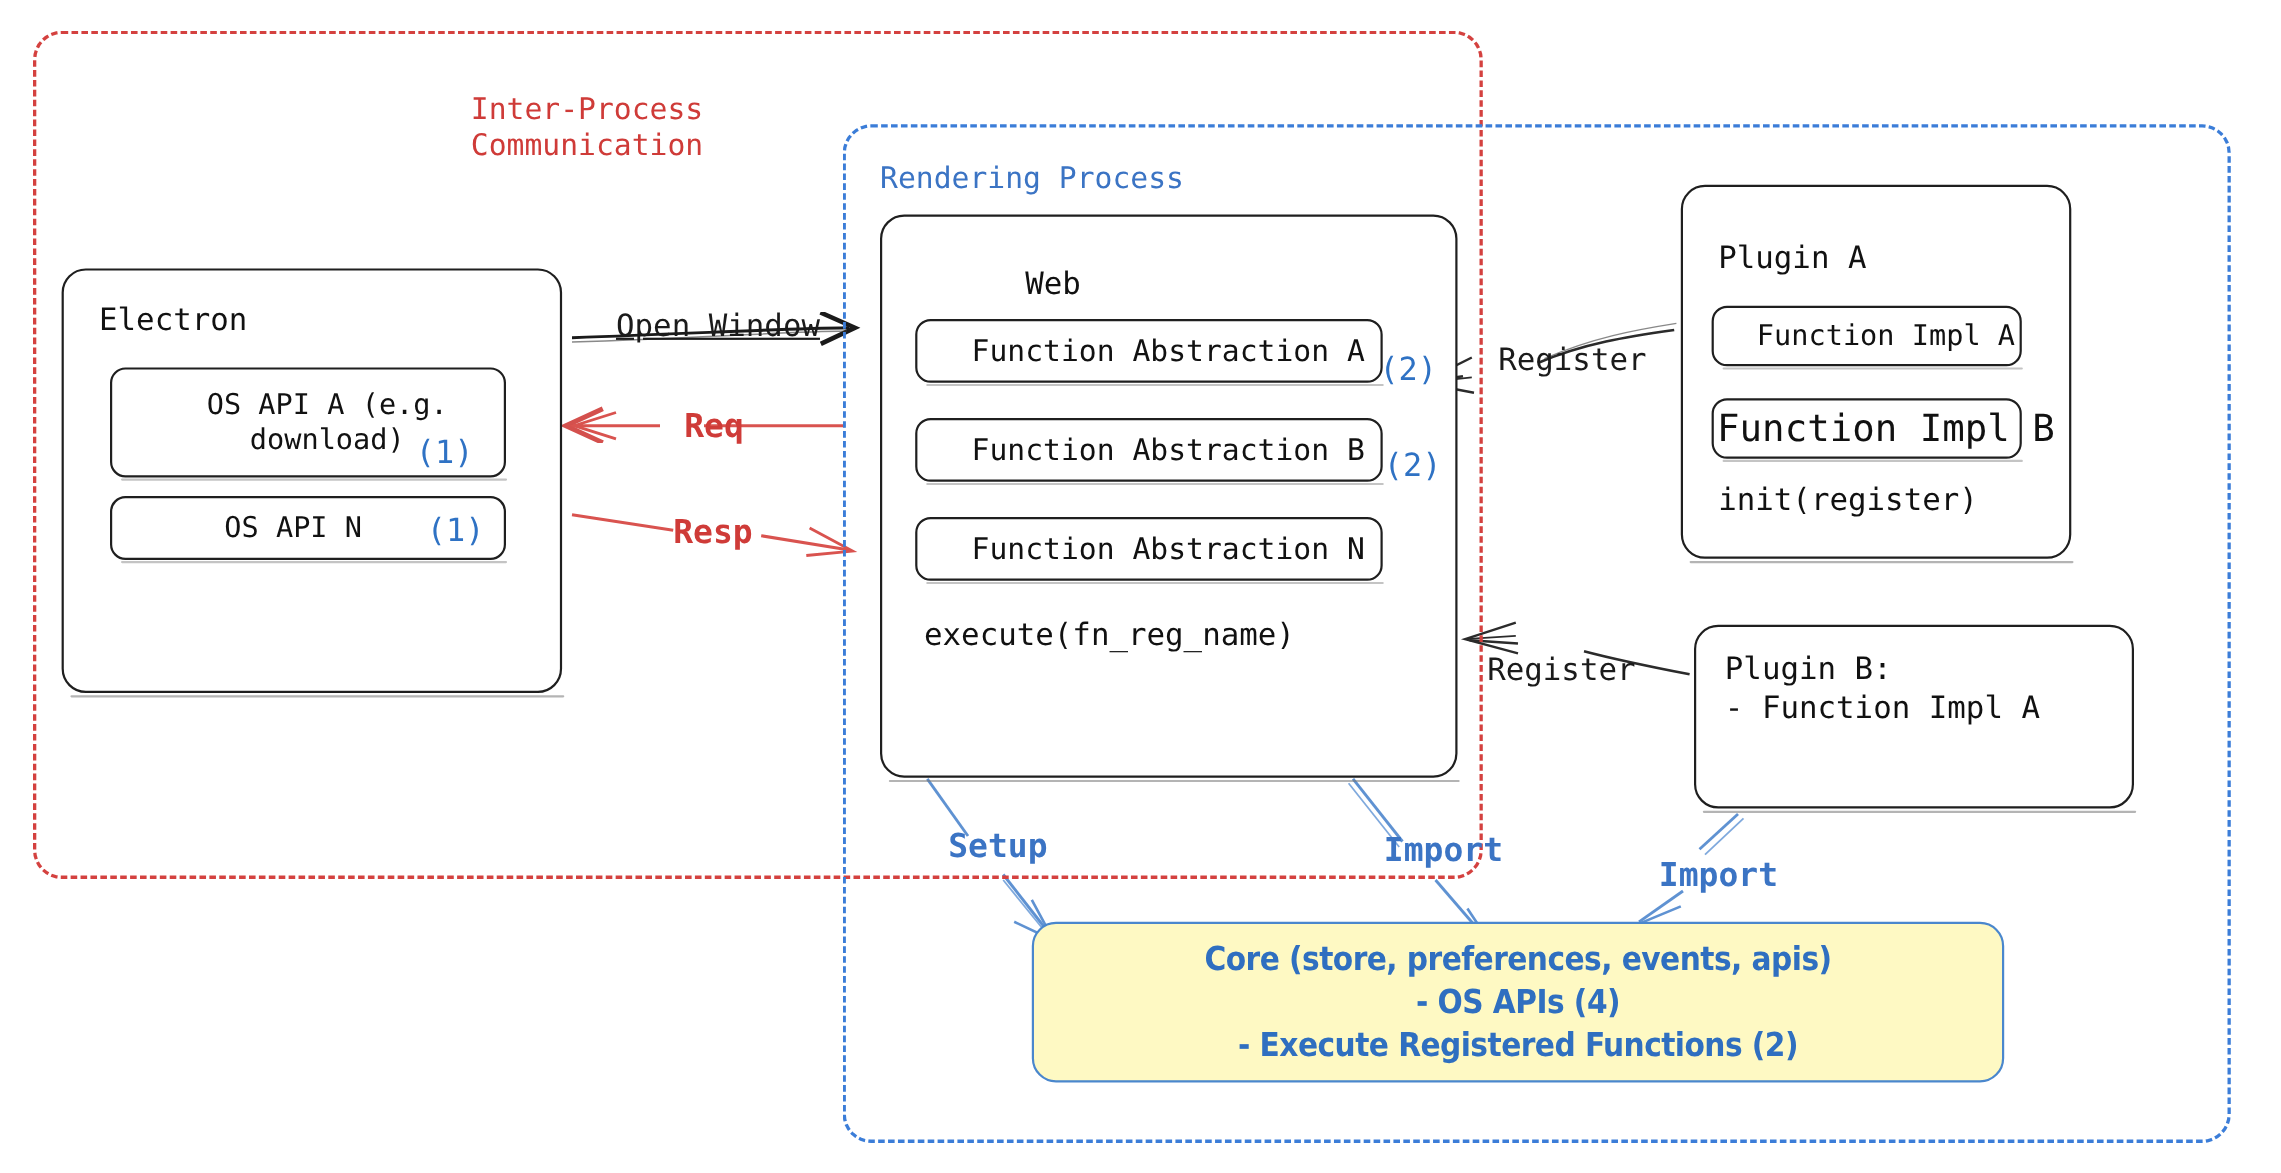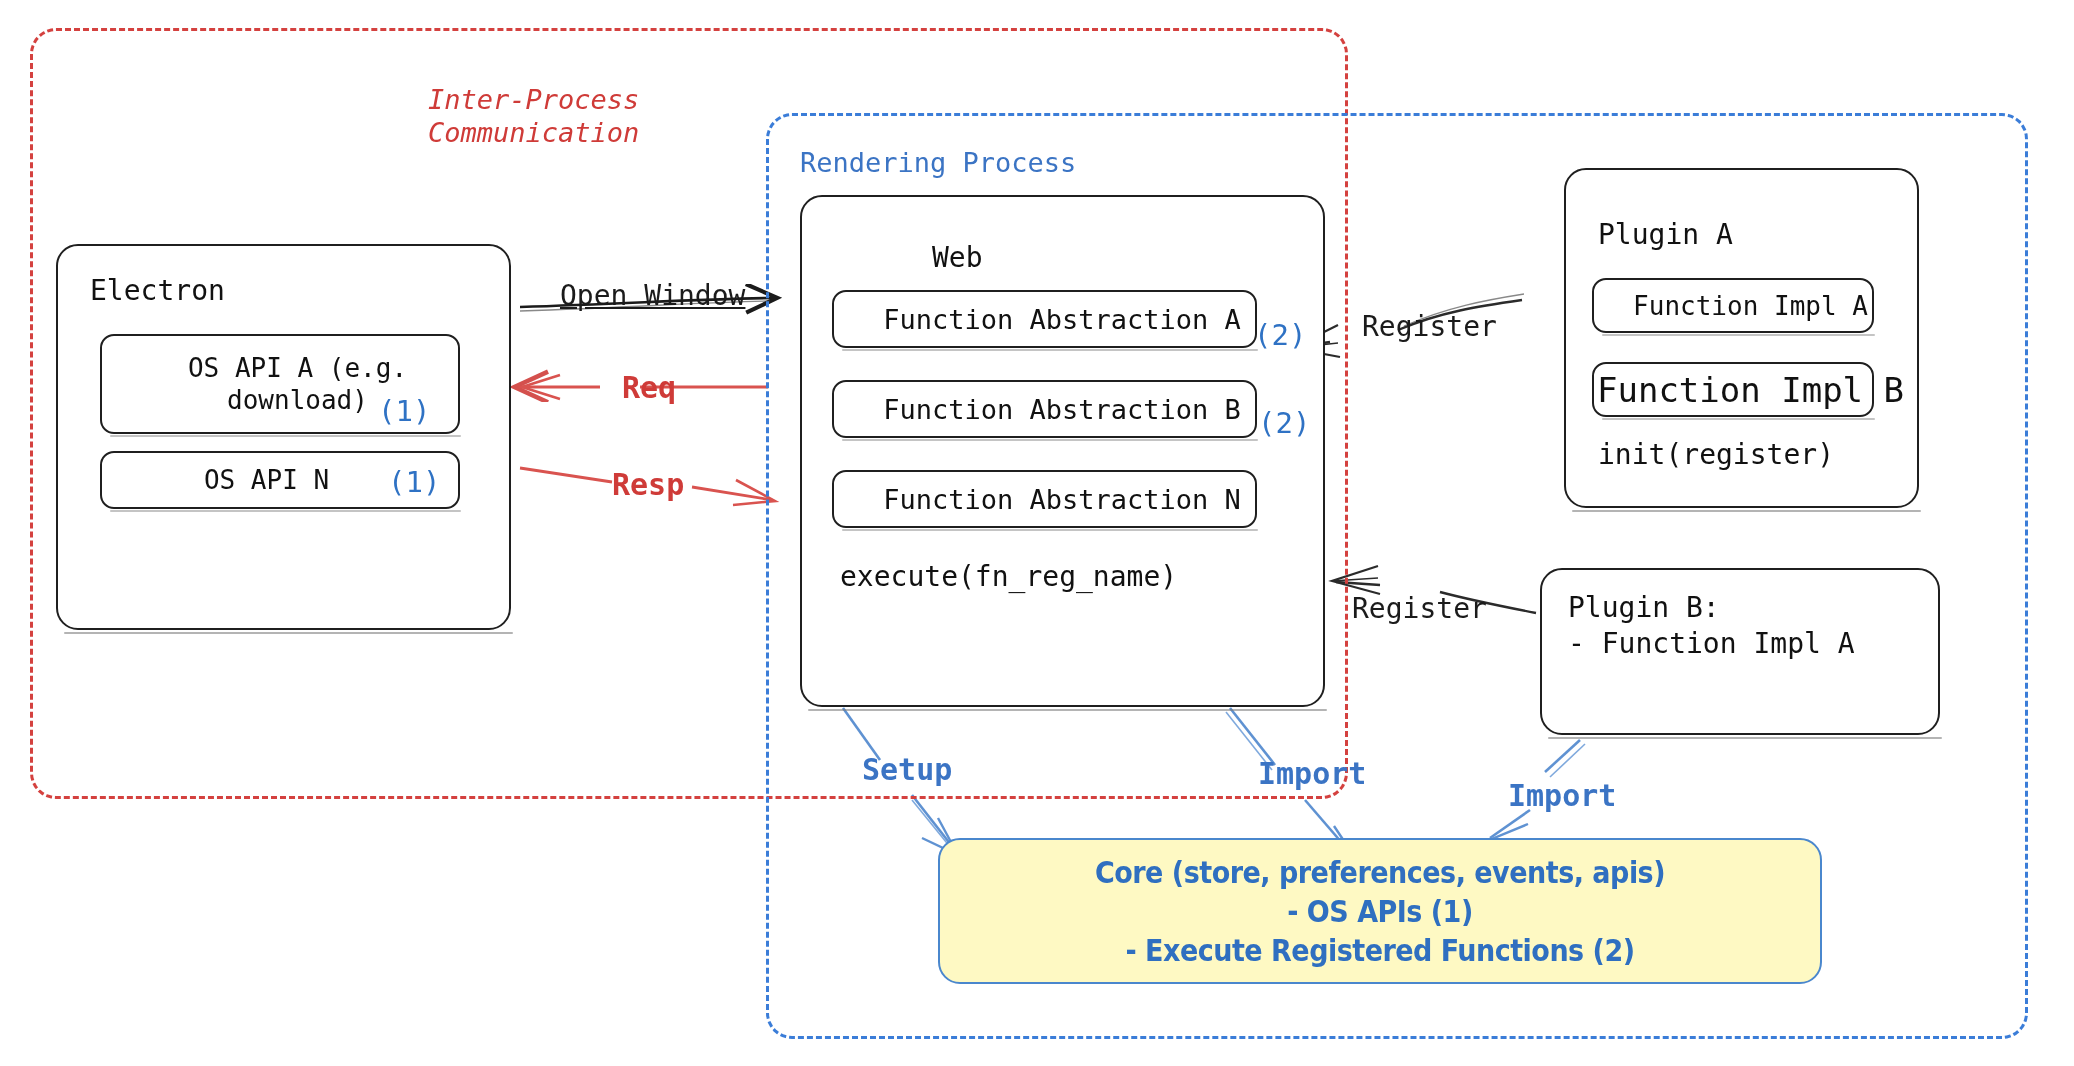--- a/index.html
+++ b/index.html
@@ -216,21 +216,21 @@
 
     <g>
       <path d="M1580,740 L1545,772" fill="none" stroke="#5f92d2" stroke-width="2.6"></path>
       <path d="M1585,744 L1550,777" fill="none" stroke="#7fa9dd" stroke-width="1.6"></path>
       <path d="M1530,810 L1490,838" fill="none" stroke="#5f92d2" stroke-width="2.6"></path>
       <path d="M1528,824 L1487,841 L1530,848" fill="none" stroke="#5f92d2" stroke-width="2.4"></path>
     </g>
   </svg>
 
   <div class="group-dashed group-ipc" style="left:30px; top:28px; width:1312px; height:765px;"></div>
-  <div class="group-label ipc" style="left:428px; top:84px;font-style:italic;">Inter-Process
+  <div class="group-label ipc" style="left:428px; top:84px;">Inter-Process
 Communication</div>
 
   <div class="group-dashed group-render" style="left:766px; top:113px; width:1256px; height:920px;"></div>
   <div class="group-label render" style="left:800px; top:147px;">Rendering Process</div>
 
   <div class="box shadowed" style="left:56px; top:244px; width:455px; height:386px;">
     <div class="box-title" style="left:32px; top:28px;">Electron</div>
 
     <div class="inner-box" style="left:42px; top:88px; width:360px; height:100px; font-size:26px; line-height:1.25;">
       <span style="white-space:pre;">OS API A (e.g.
@@ -258,42 +258,42 @@
     <div class="inner-box" style="left:30px; top:273px; width:425px; height:58px; font-size:27px;">
       <span style="white-space:pre;">Function Abstraction N</span>
     </div>
 
     <div class="free-text" style="left:38px; top:363px;">execute(fn_reg_name)</div>
   </div>
 
   <div class="num-tag" style="left:1254px; top:318px;">(2)</div>
   <div class="num-tag" style="left:1258px; top:406px;">(2)</div>
 
-  <div class="box shadowed" style="left:1528px; top:168px; width:355px; height:340px;margin-left:36px;">
+  <div class="box shadowed" style="left:1528px; top:168px; width:355px; height:340px;">
     <div class="box-title" style="left:32px; top:48px;">Plugin A</div>
 
     <div class="inner-box" style="left:26px; top:108px; width:282px; height:55px; font-size:26px;">
       <span style="white-space:pre;">Function Impl A</span>
     </div>
 
     <div class="inner-box" style="left:26px; top:192px; width:282px; height:55px; font-size:34px;">
       <span style="white-space:pre;">Function Impl B</span>
     </div>
 
     <div class="free-text" style="left:32px; top:268px;">init(register)</div>
   </div>
 
   <div class="box shadowed" style="left:1540px; top:568px; width:400px; height:167px; padding:20px 0 0 26px;">
     <div class="plugin-line">Plugin B:</div>
     <div class="plugin-line">- Function Impl A</div>
   </div>
 
   <div class="core-box" style="left:938px; top:838px; width:884px; height:146px;">
     <div class="core-line">Core (store, preferences, events, apis)</div>
-    <div class="core-line">- OS APIs (1)</div>
+    <div class="core-line">- OS APIs (4)</div>
     <div class="core-line">- Execute Registered Functions (2)</div>
   </div>
 
   <div class="edge-label black" style="left:560px; top:279px;text-decoration:underline;">Open Window</div>
 
   <div class="edge-label red" style="left:622px; top:370px; font-weight:bold; font-size:30px;">Req</div>
 
   <div class="edge-label red" style="left:612px; top:467px; font-weight:bold; font-size:30px;">Resp</div>
 
   <div class="edge-label black" style="left:1362px; top:310px;">Register</div>

